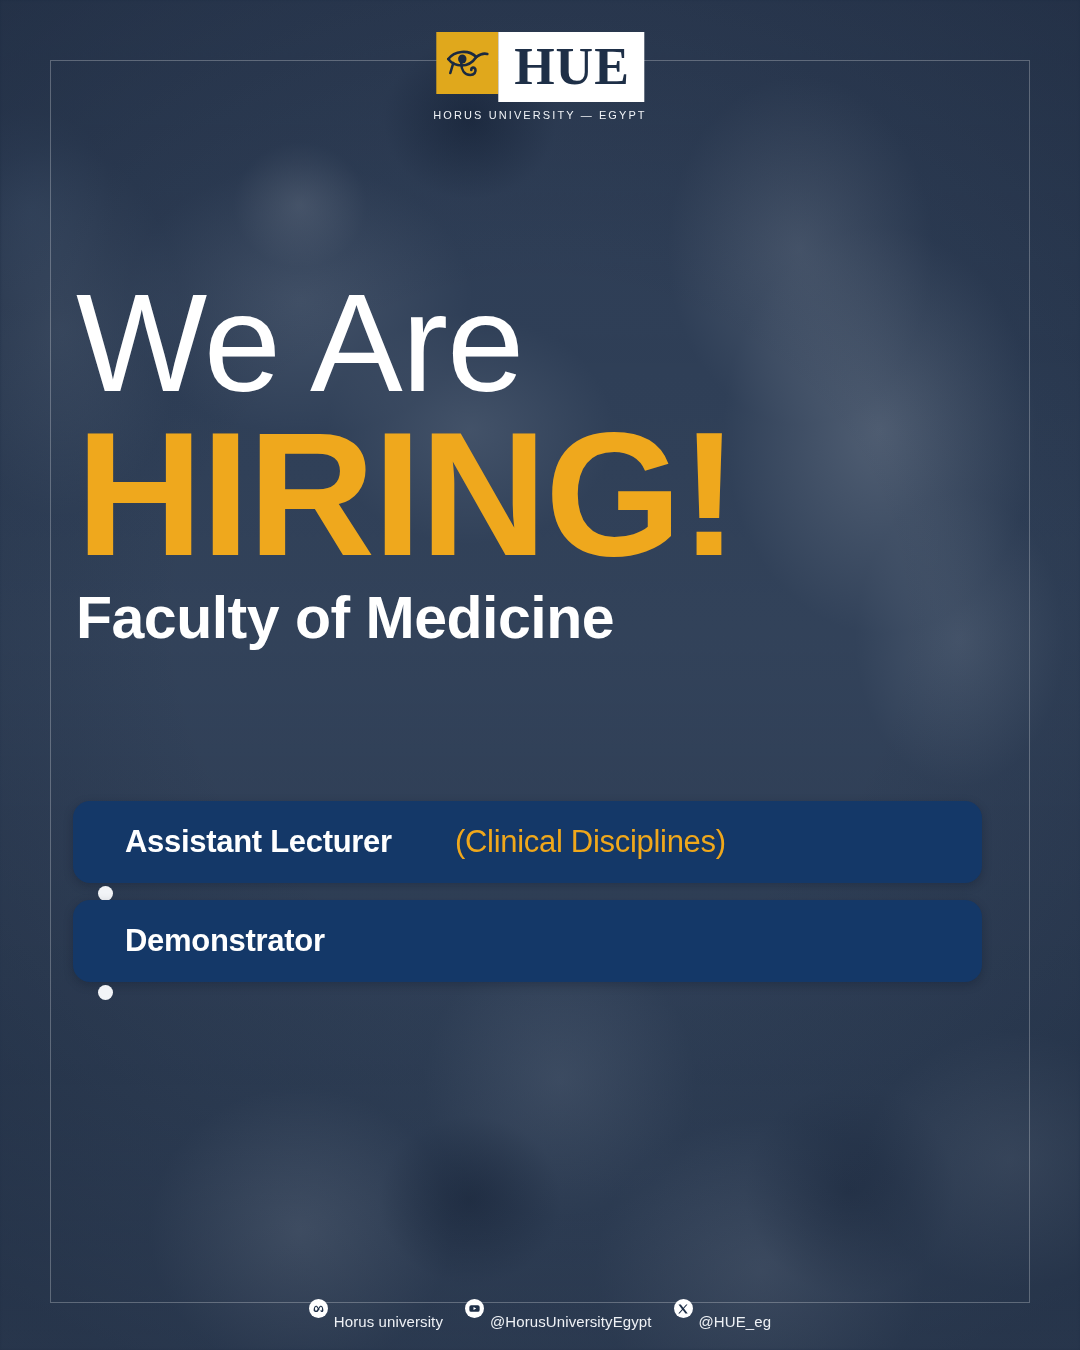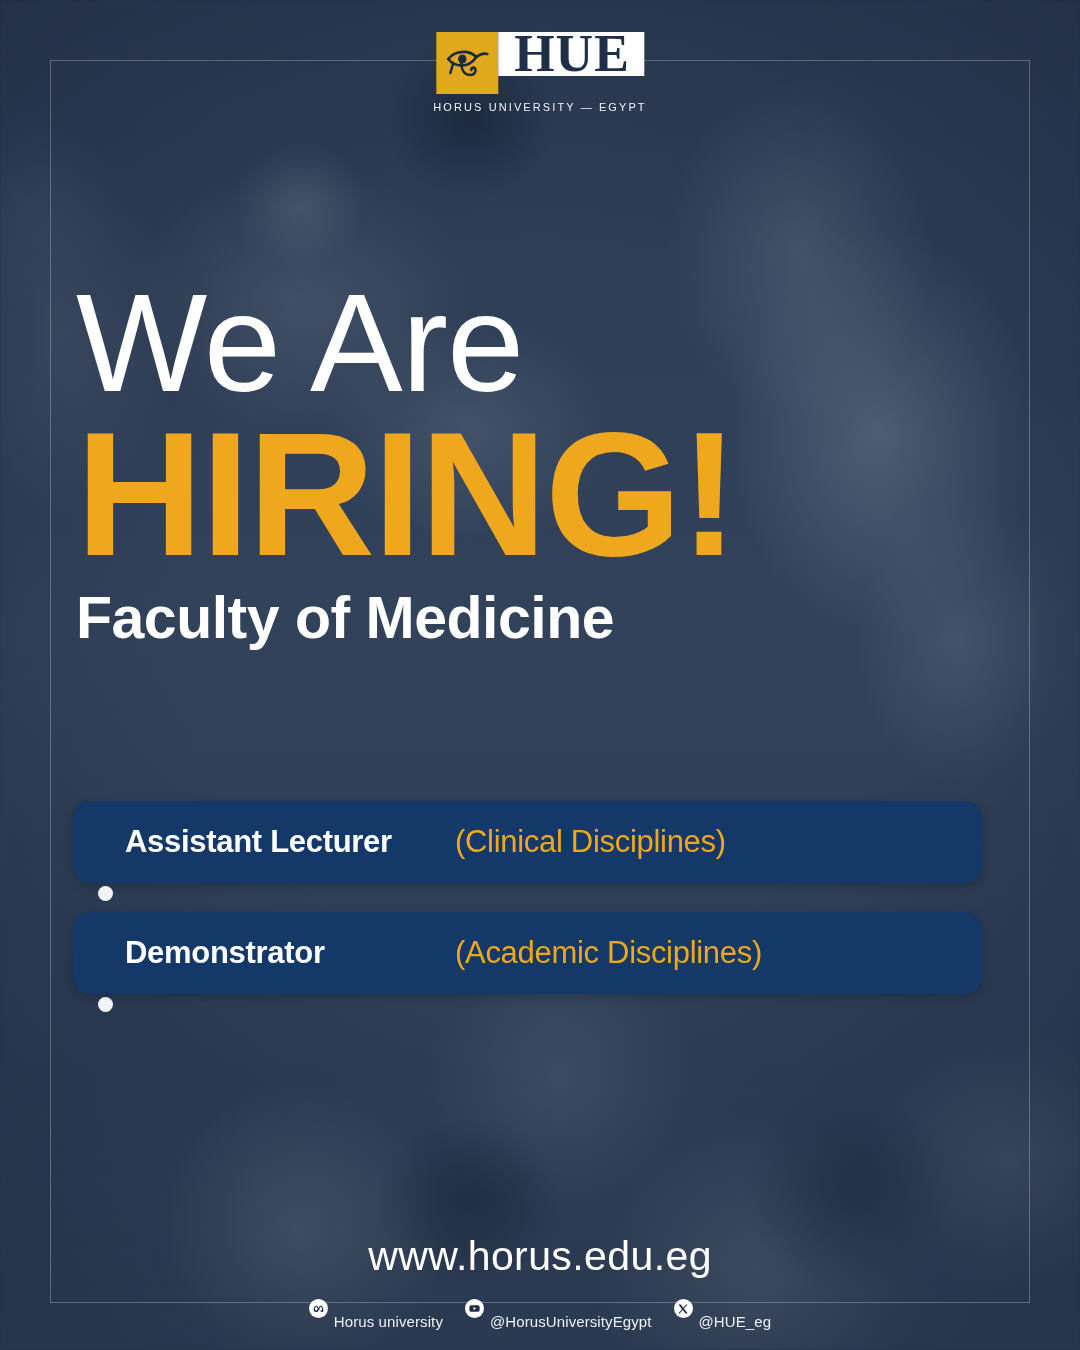--- a/index.html
+++ b/index.html
@@ -77,21 +77,21 @@
   .logo-mark{
     width:62px; height:62px;
     background:#E0A81C;
     display:flex; align-items:center; justify-content:center;
   }
   .logo-mark svg{ width:46px; height:34px; display:block; }
   .logo-word{
     background:#ffffff;
     padding:0 14px 0 16px;
     display:flex; align-items:center;
-    height:44px;
+    height:70px;
   }
   .logo-word span{
     font-family:"Liberation Serif", serif;
     font-weight:bold;
     font-size:52px;
     line-height:1;
     color:#1e2f47;
     letter-spacing:1px;
   }
   .logo-tag{
@@ -133,21 +133,21 @@
     letter-spacing:-0.5px;
   }
 
   
   .positions{
     position:absolute;
     left:73px; top:801px;
     width:909px;
   }
   .pos-wrap{ position:relative; }
-  .pos-wrap + .pos-wrap{ margin-top:29px; }
+  .pos-wrap + .pos-wrap{ margin-top:17px; }
   .pos-bar{
     background:#143868;
     border-radius:17px;
     height:82px;
     display:flex; align-items:center;
     padding-left:52px;
     box-shadow:0 3px 10px rgba(8,16,30,0.25);
   }
   .pos-title{
     font-size:31px;
@@ -254,29 +254,27 @@
       <div class="pos-bar pos-row-1">
         <div class="pos-title">Assistant Lecturer</div>
         <div class="pos-sub">(Clinical Disciplines)</div>
       </div>
       <div class="pos-dot"></div>
     </div>
 
     <div class="pos-wrap">
       <div class="pos-bar pos-row-2">
         <div class="pos-title">Demonstrator</div>
-        <div class="pos-sub">(Academic Disciplines)</div>
       </div>
       <div class="pos-dot"></div>
     </div>
 
   </div>
 
   <div class="footer">
-    <div class="site">www.horus.edu.eg</div>
 
     <div class="socials">
 
       <div class="social">
         <span class="social-ic">
           <svg width="13" height="13" viewBox="0 0 24 24" xmlns="http://www.w3.org/2000/svg">
             <path d="M3 15.2c0-4.4 2-8.2 4.6-8.2 1.7 0 2.8 1.2 4.4 3.9 1.6-2.7 2.7-3.9 4.4-3.9C19 7 21 10.8 21 15.2c0 2.1-.9 3.4-2.5 3.4-1.6 0-2.6-1-4.2-3.7l-.9-1.6-1 1.7c-1.5 2.6-2.5 3.6-4.1 3.6C4.9 18.6 3 17.3 3 15.2zm3.2-.3c0 1 .4 1.5 1.1 1.5.8 0 1.4-.6 2.5-2.4l.8-1.3-.8-1.4c-1.1-1.8-1.7-2.4-2.5-2.4-1 0-1.8 1.8-1.8 4 0 .7 0 1.4.7 2zm11.6 0c.7-.6.7-1.3.7-2 0-2.2-.8-4-1.8-4-.8 0-1.4.6-2.5 2.4l-.8 1.4.8 1.3c1.1 1.8 1.7 2.4 2.5 2.4.7 0 1.1-.5 1.1-1.5z" fill="#1e2f47"></path>
           </svg>
         </span>
         <span class="social-label">Horus university</span>

